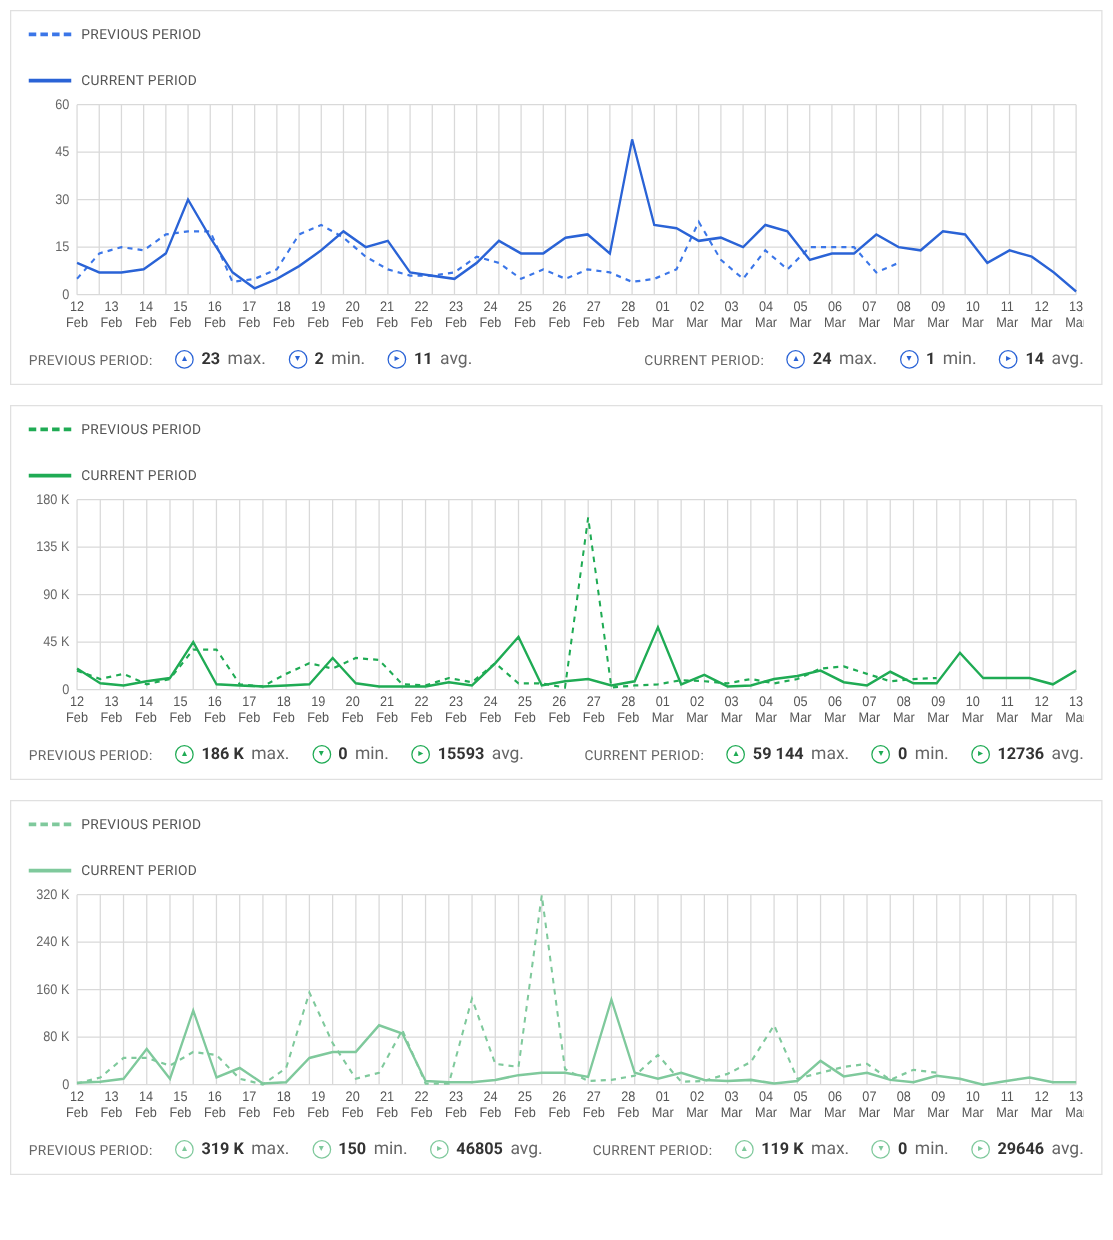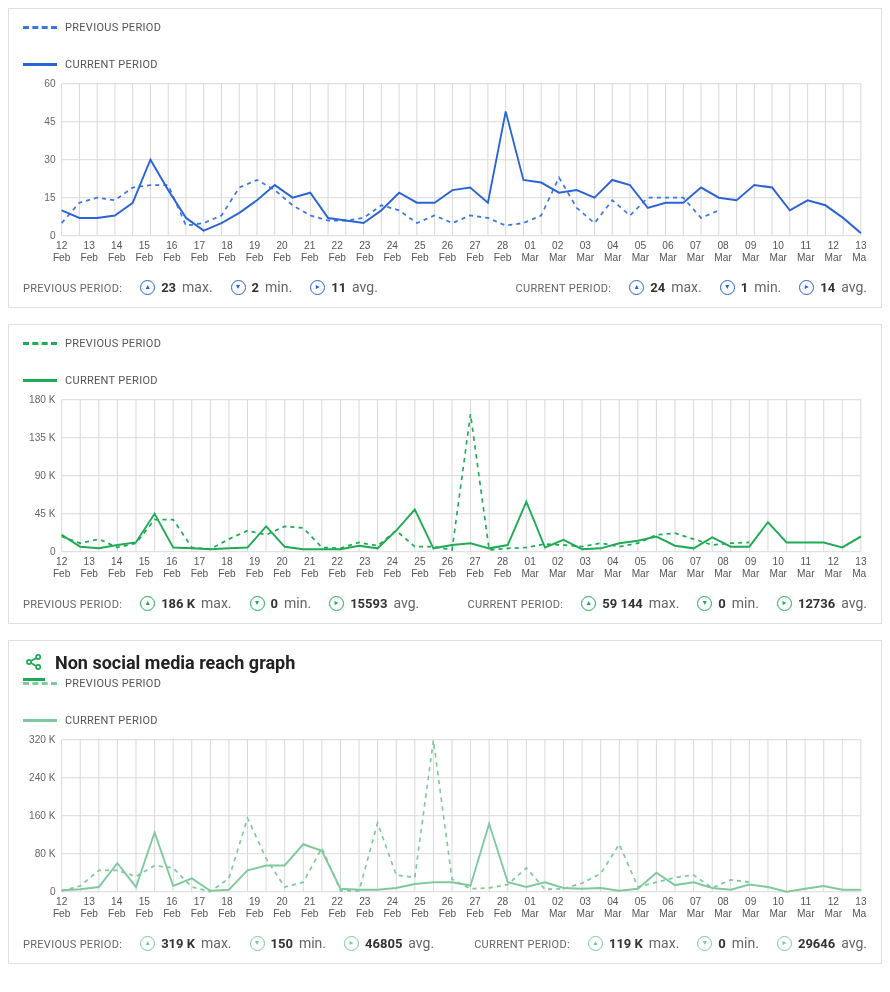--- a/index.html
+++ b/index.html
@@ -435,31 +435,20 @@
           </span>
       <span class="stat">
             <span class="ico" style="border-color:#1fab54;color:#1fab54">▸</span>
             <span class="val">12736</span>
             <span class="unit">avg.</span>
           </span>
     </div>
     </div>
   </div>
     <div class="panel">
-    <div class="panel-header">
-      <span class="panel-icon">
-          <svg viewBox="0 0 24 24" fill="none" stroke="currentColor" stroke-width="2">
-            <circle cx="6" cy="12" r="2.5"></circle>
-            <circle cx="17" cy="6" r="2.5"></circle>
-            <circle cx="17" cy="18" r="2.5"></circle>
-            <path d="M8 11 15 7M8 13l7 4"></path>
-          </svg>
-        </span>
-      <span class="panel-title">Non social media reach graph</span>
-    </div>
     <div class="legend-row">
       <span class="legend-item">
         <span class="legend-swatch dashed" style="border-color:#7fc99c"></span>
         <span>PREVIOUS PERIOD</span>
       </span>
       <span class="legend-item">
         <span class="legend-swatch" style="border-color:#7fc99c"></span>
         <span>CURRENT PERIOD</span>
       </span>
     </div>

